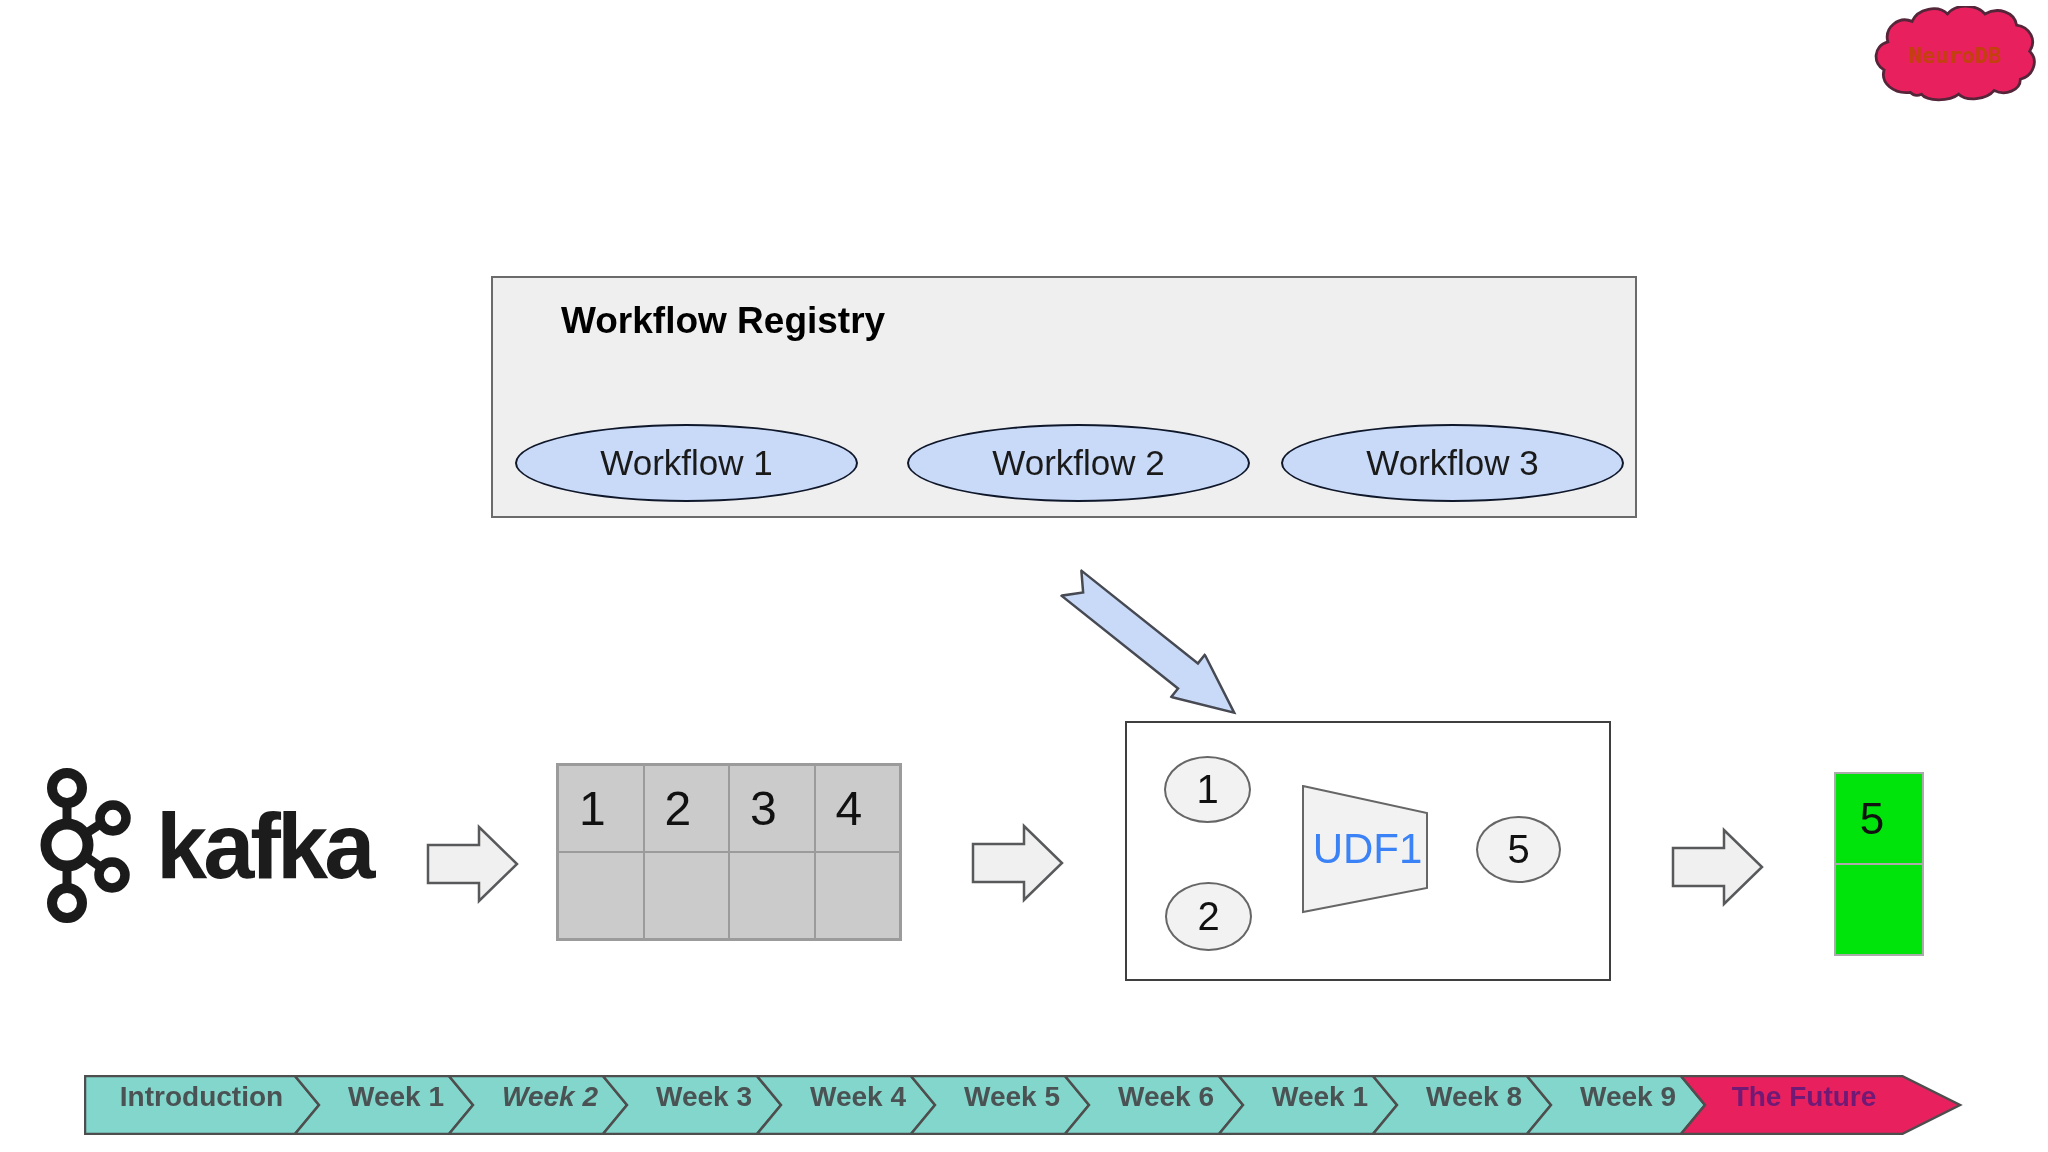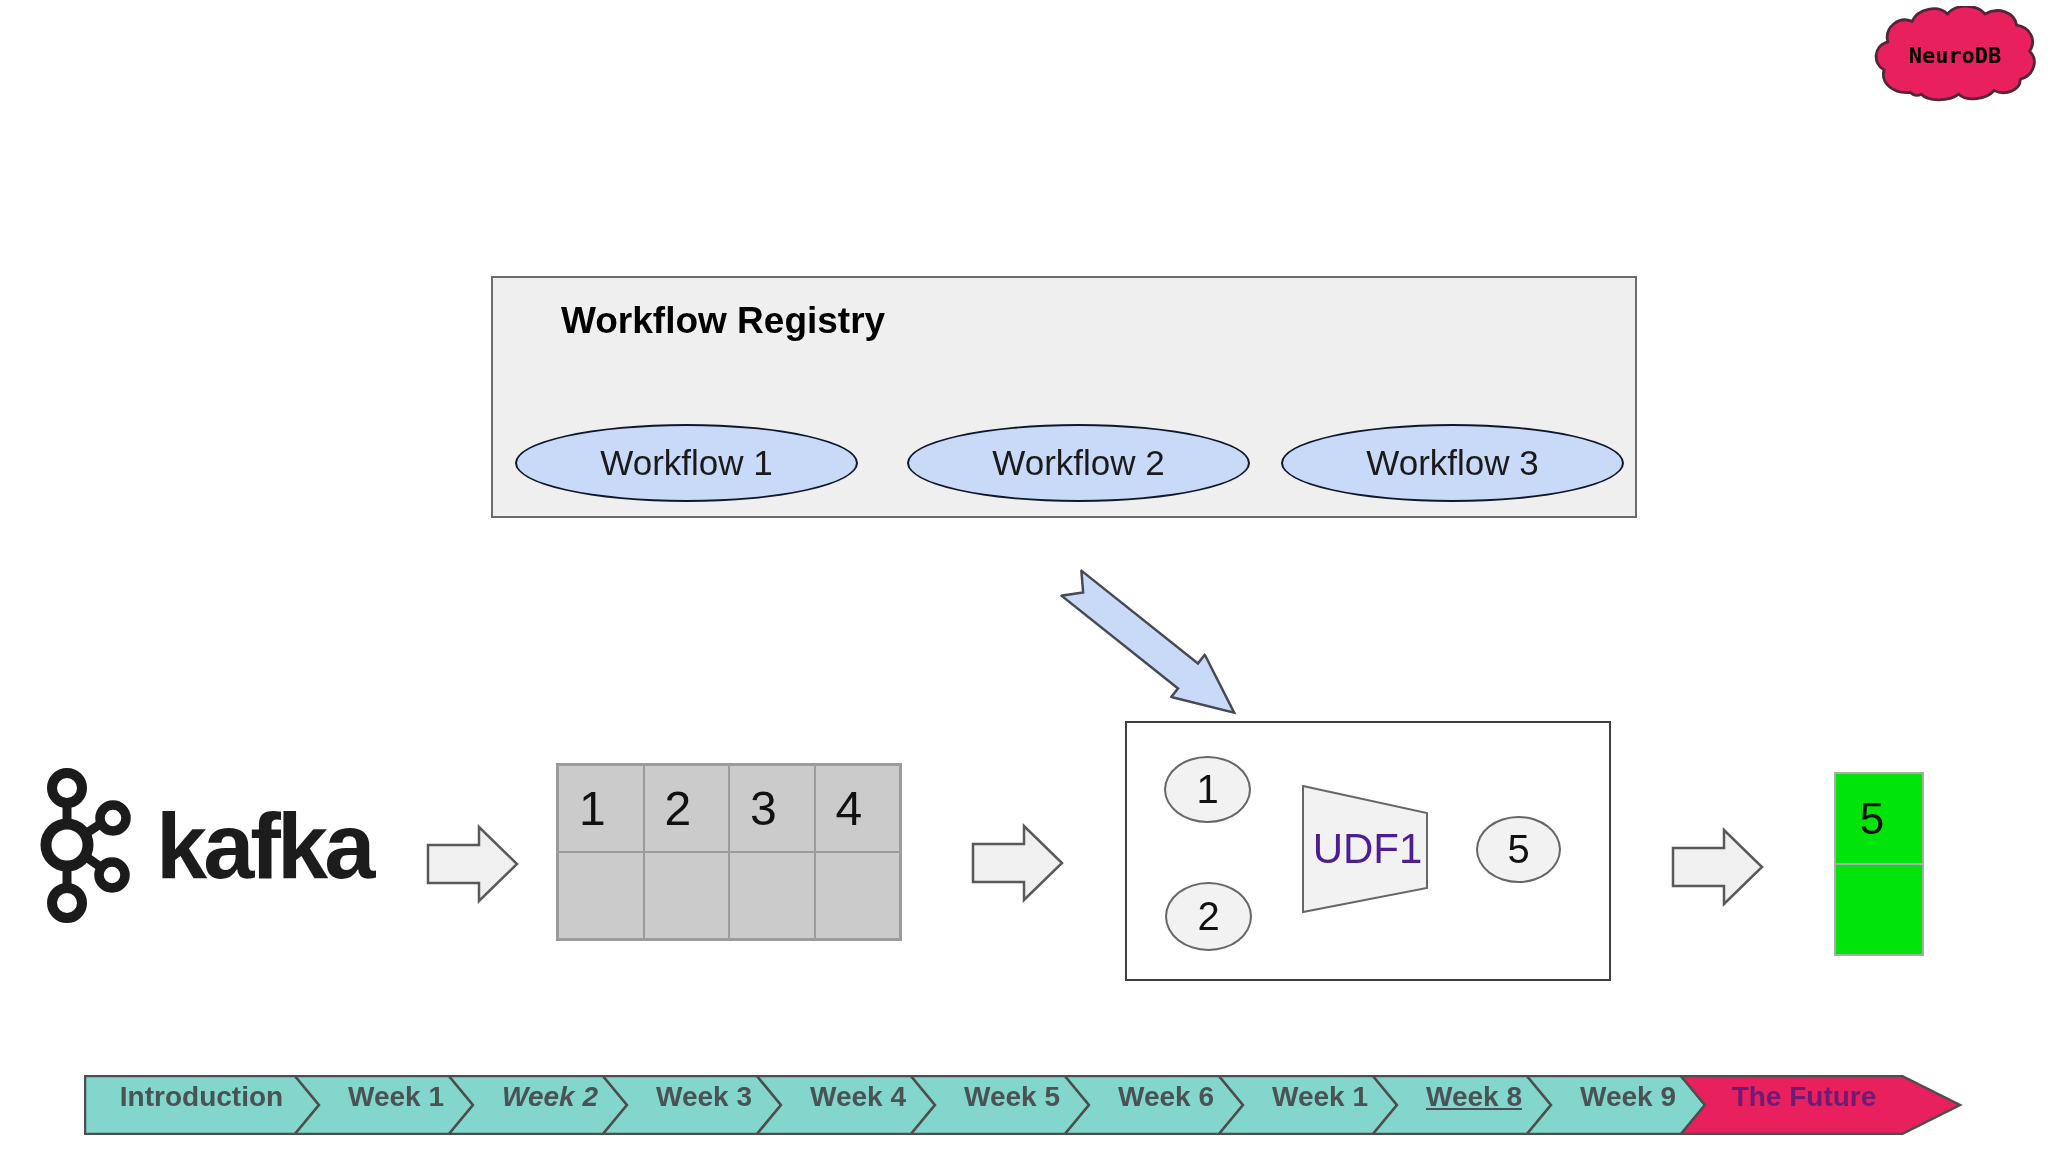--- a/index.html
+++ b/index.html
@@ -19,21 +19,21 @@
   .slide-title {
     left: 92px; top: 126px;
     font-size: 74px; font-weight: bold; letter-spacing: -2px;
     color: #000;
   }
 
   
   .cloud-label {
     left: 1871px; top: 6px; width: 168px; height: 98px;
     display: flex; align-items: center; justify-content: center;
-    color: #000000; font-weight: bold; font-size: 22px;
+    color: #c2410c; font-weight: bold; font-size: 22px;
     font-family: "DejaVu Sans Mono", monospace;
   }
 
   
   .registry {
     left: 491px; top: 276px; width: 1146px; height: 242px;
     background: #EFEFEF; border: 2px solid #6b6b6b;
   }
   .registry-title {
     left: 561px; top: 300px;
@@ -77,21 +77,21 @@
   }
   .circle {
     background: #F2F2F2; border: 2px solid #666;
     border-radius: 50%;
     display: flex; align-items: center; justify-content: center;
     font-size: 40px; color: #111;
   }
   .udf-label {
     left: 1302px; top: 785px; width: 131px; height: 128px;
     display: flex; align-items: center; justify-content: center;
-    font-size: 42px; color: #4c1d95;
+    font-size: 42px; color: #3b82f6;
   }
 
   
   .result-table {
     left: 1834px; top: 772px; width: 90px; height: 184px;
     border: 2px solid #ABABAB;
     display: flex; flex-direction: column;
   }
   .result-table .rcell {
     flex: 1; background: #00E40C;
@@ -221,18 +221,18 @@
       <polygon points="1597,1 1818,1 1876,30 1818,59 1597,59 1621,30" fill="#E8215E" stroke="#4e4e4e" stroke-width="2.5"></polygon>
     </svg>
     <div class="tl-label" style="left:0; width:235px;">Introduction</div>
     <div class="tl-label" style="left:235px; width:154px;text-align:center;">Week 1</div>
     <div class="tl-label" style="left:389px; width:154px;font-style:italic;">Week 2</div>
     <div class="tl-label" style="left:543px; width:154px;">Week 3</div>
     <div class="tl-label" style="left:697px; width:154px;">Week 4</div>
     <div class="tl-label" style="left:851px; width:154px;">Week 5</div>
     <div class="tl-label" style="left:1005px; width:154px;">Week 6</div>
     <div class="tl-label" style="left:1159px; width:154px;">Week 1</div>
-    <div class="tl-label" style="left:1313px; width:154px;text-decoration:underline;">Week 8</div>
+    <div class="tl-label" style="left:1313px; width:154px;">Week 8</div>
     <div class="tl-label" style="left:1467px; width:154px;">Week 9</div>
     <div class="tl-label pink" style="left:1621px; width:198px;">The Future</div>
   </div>
 
 </div>
 
 </body></html>

